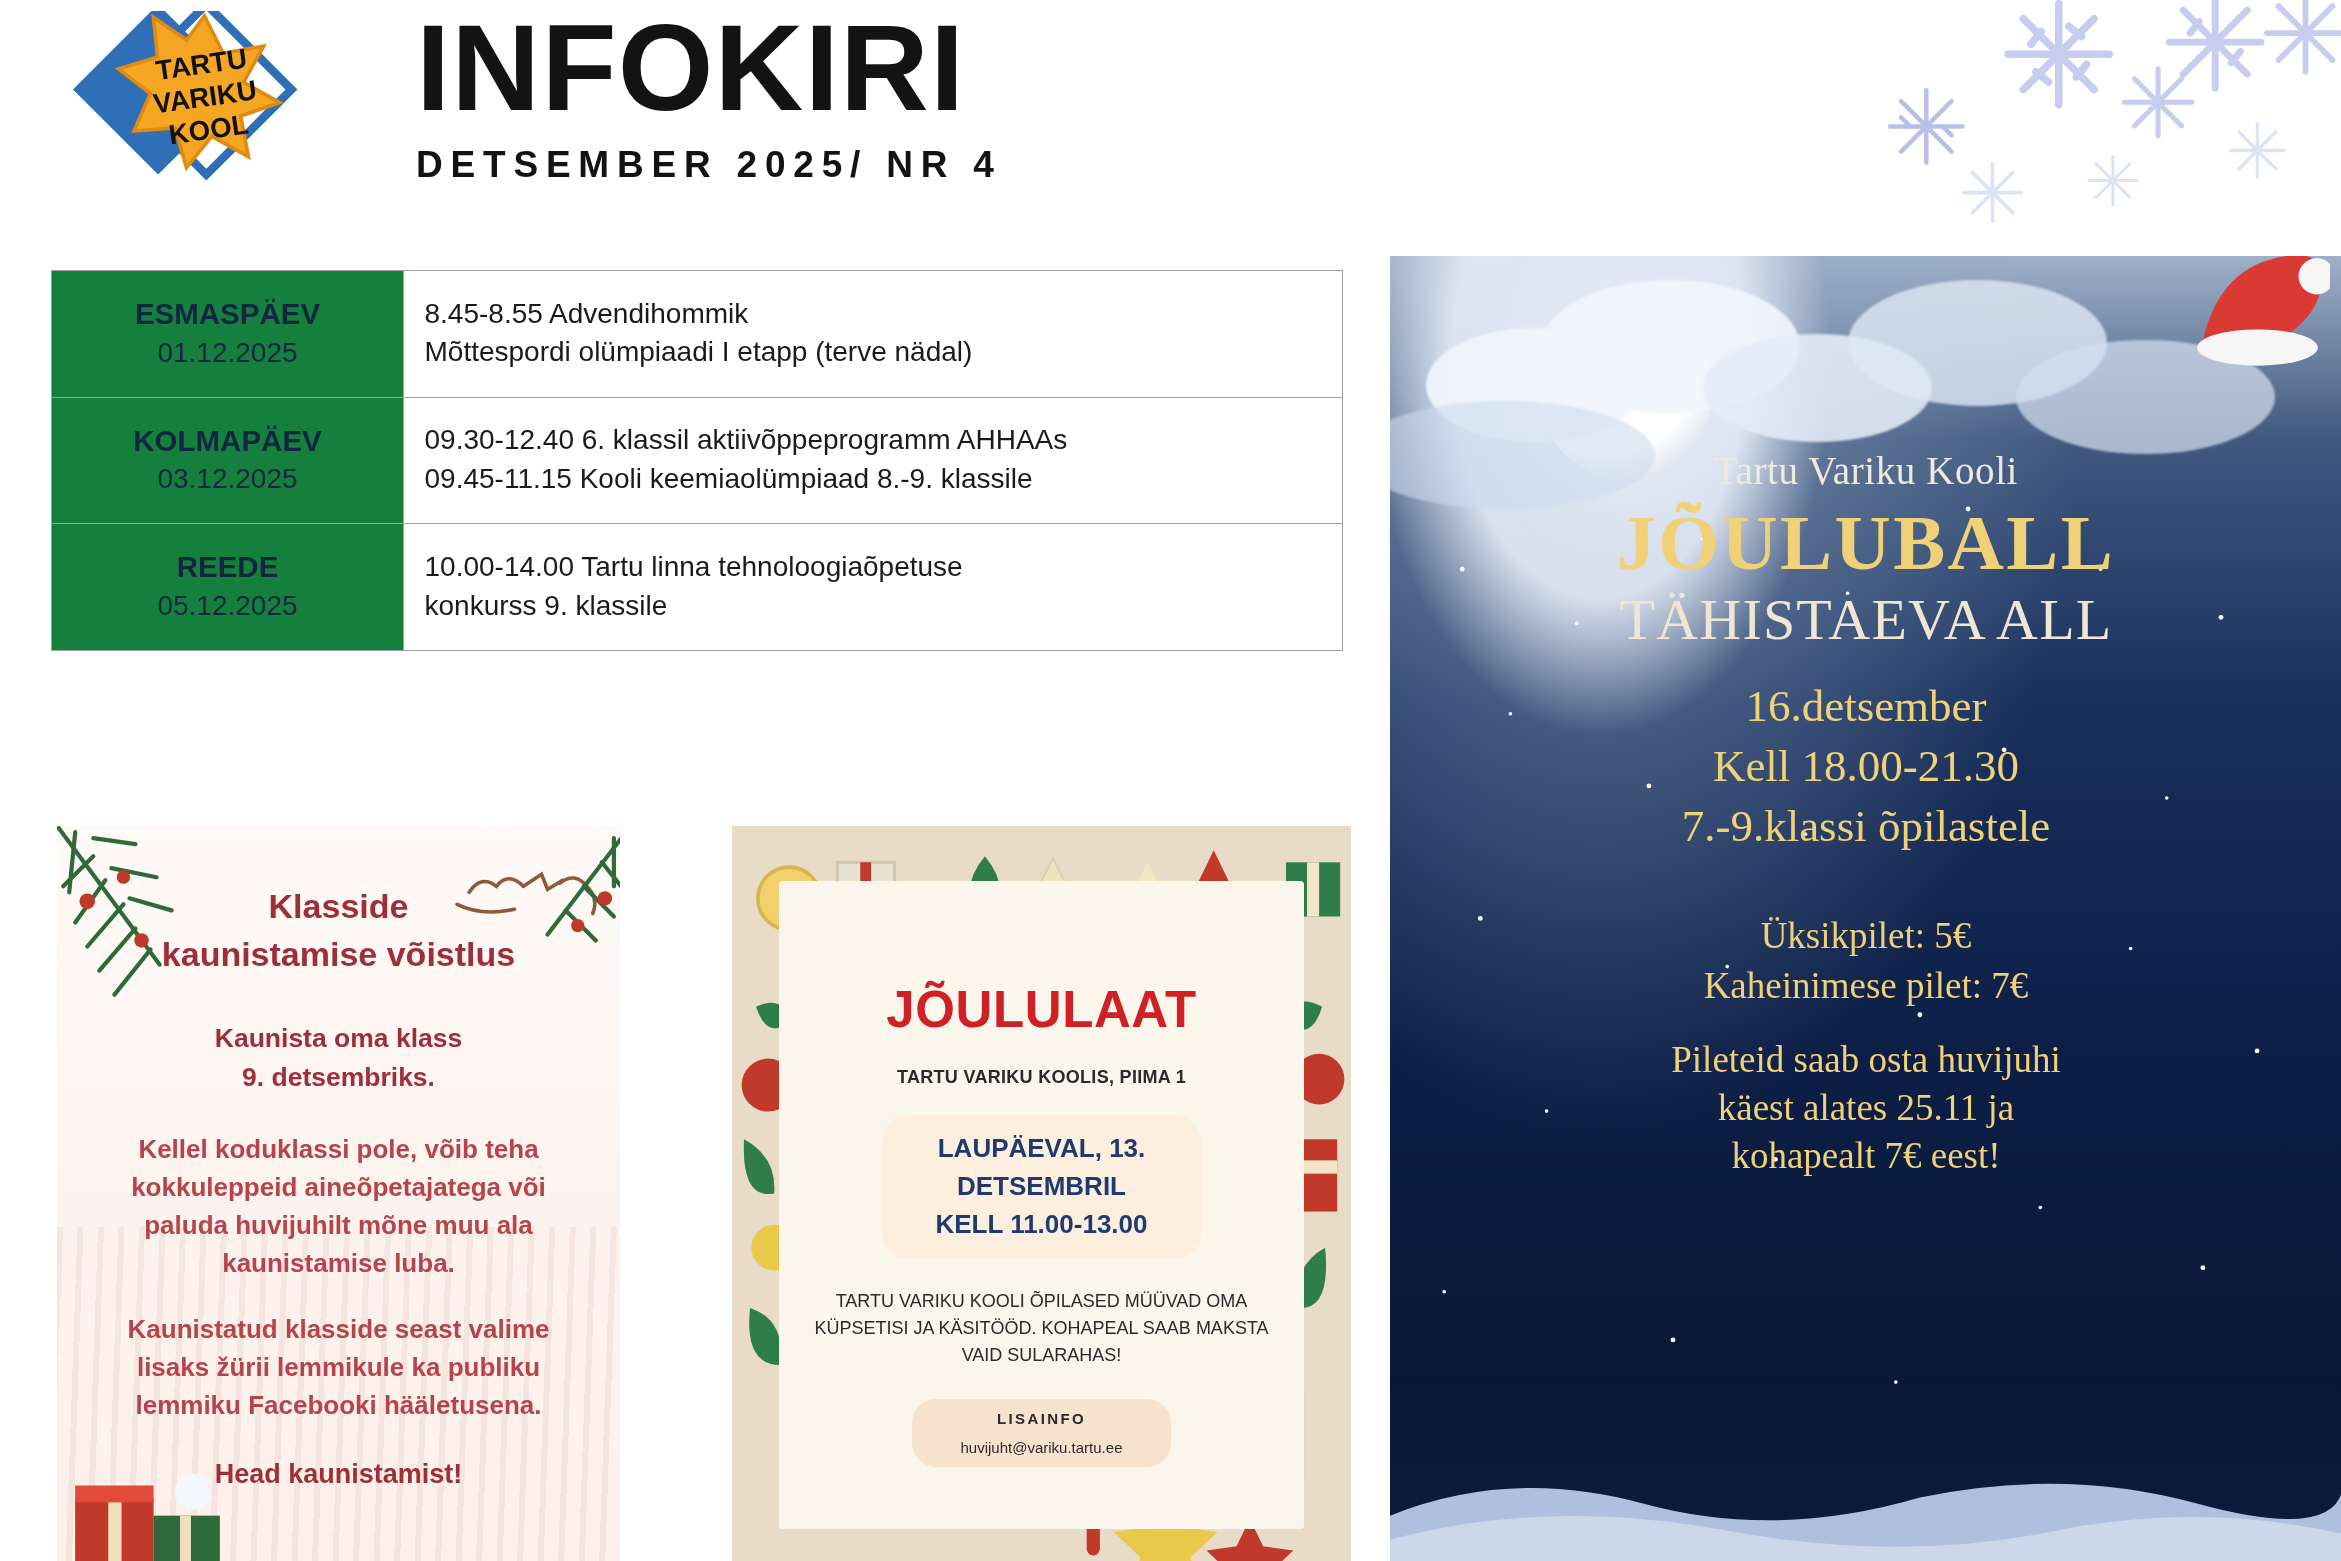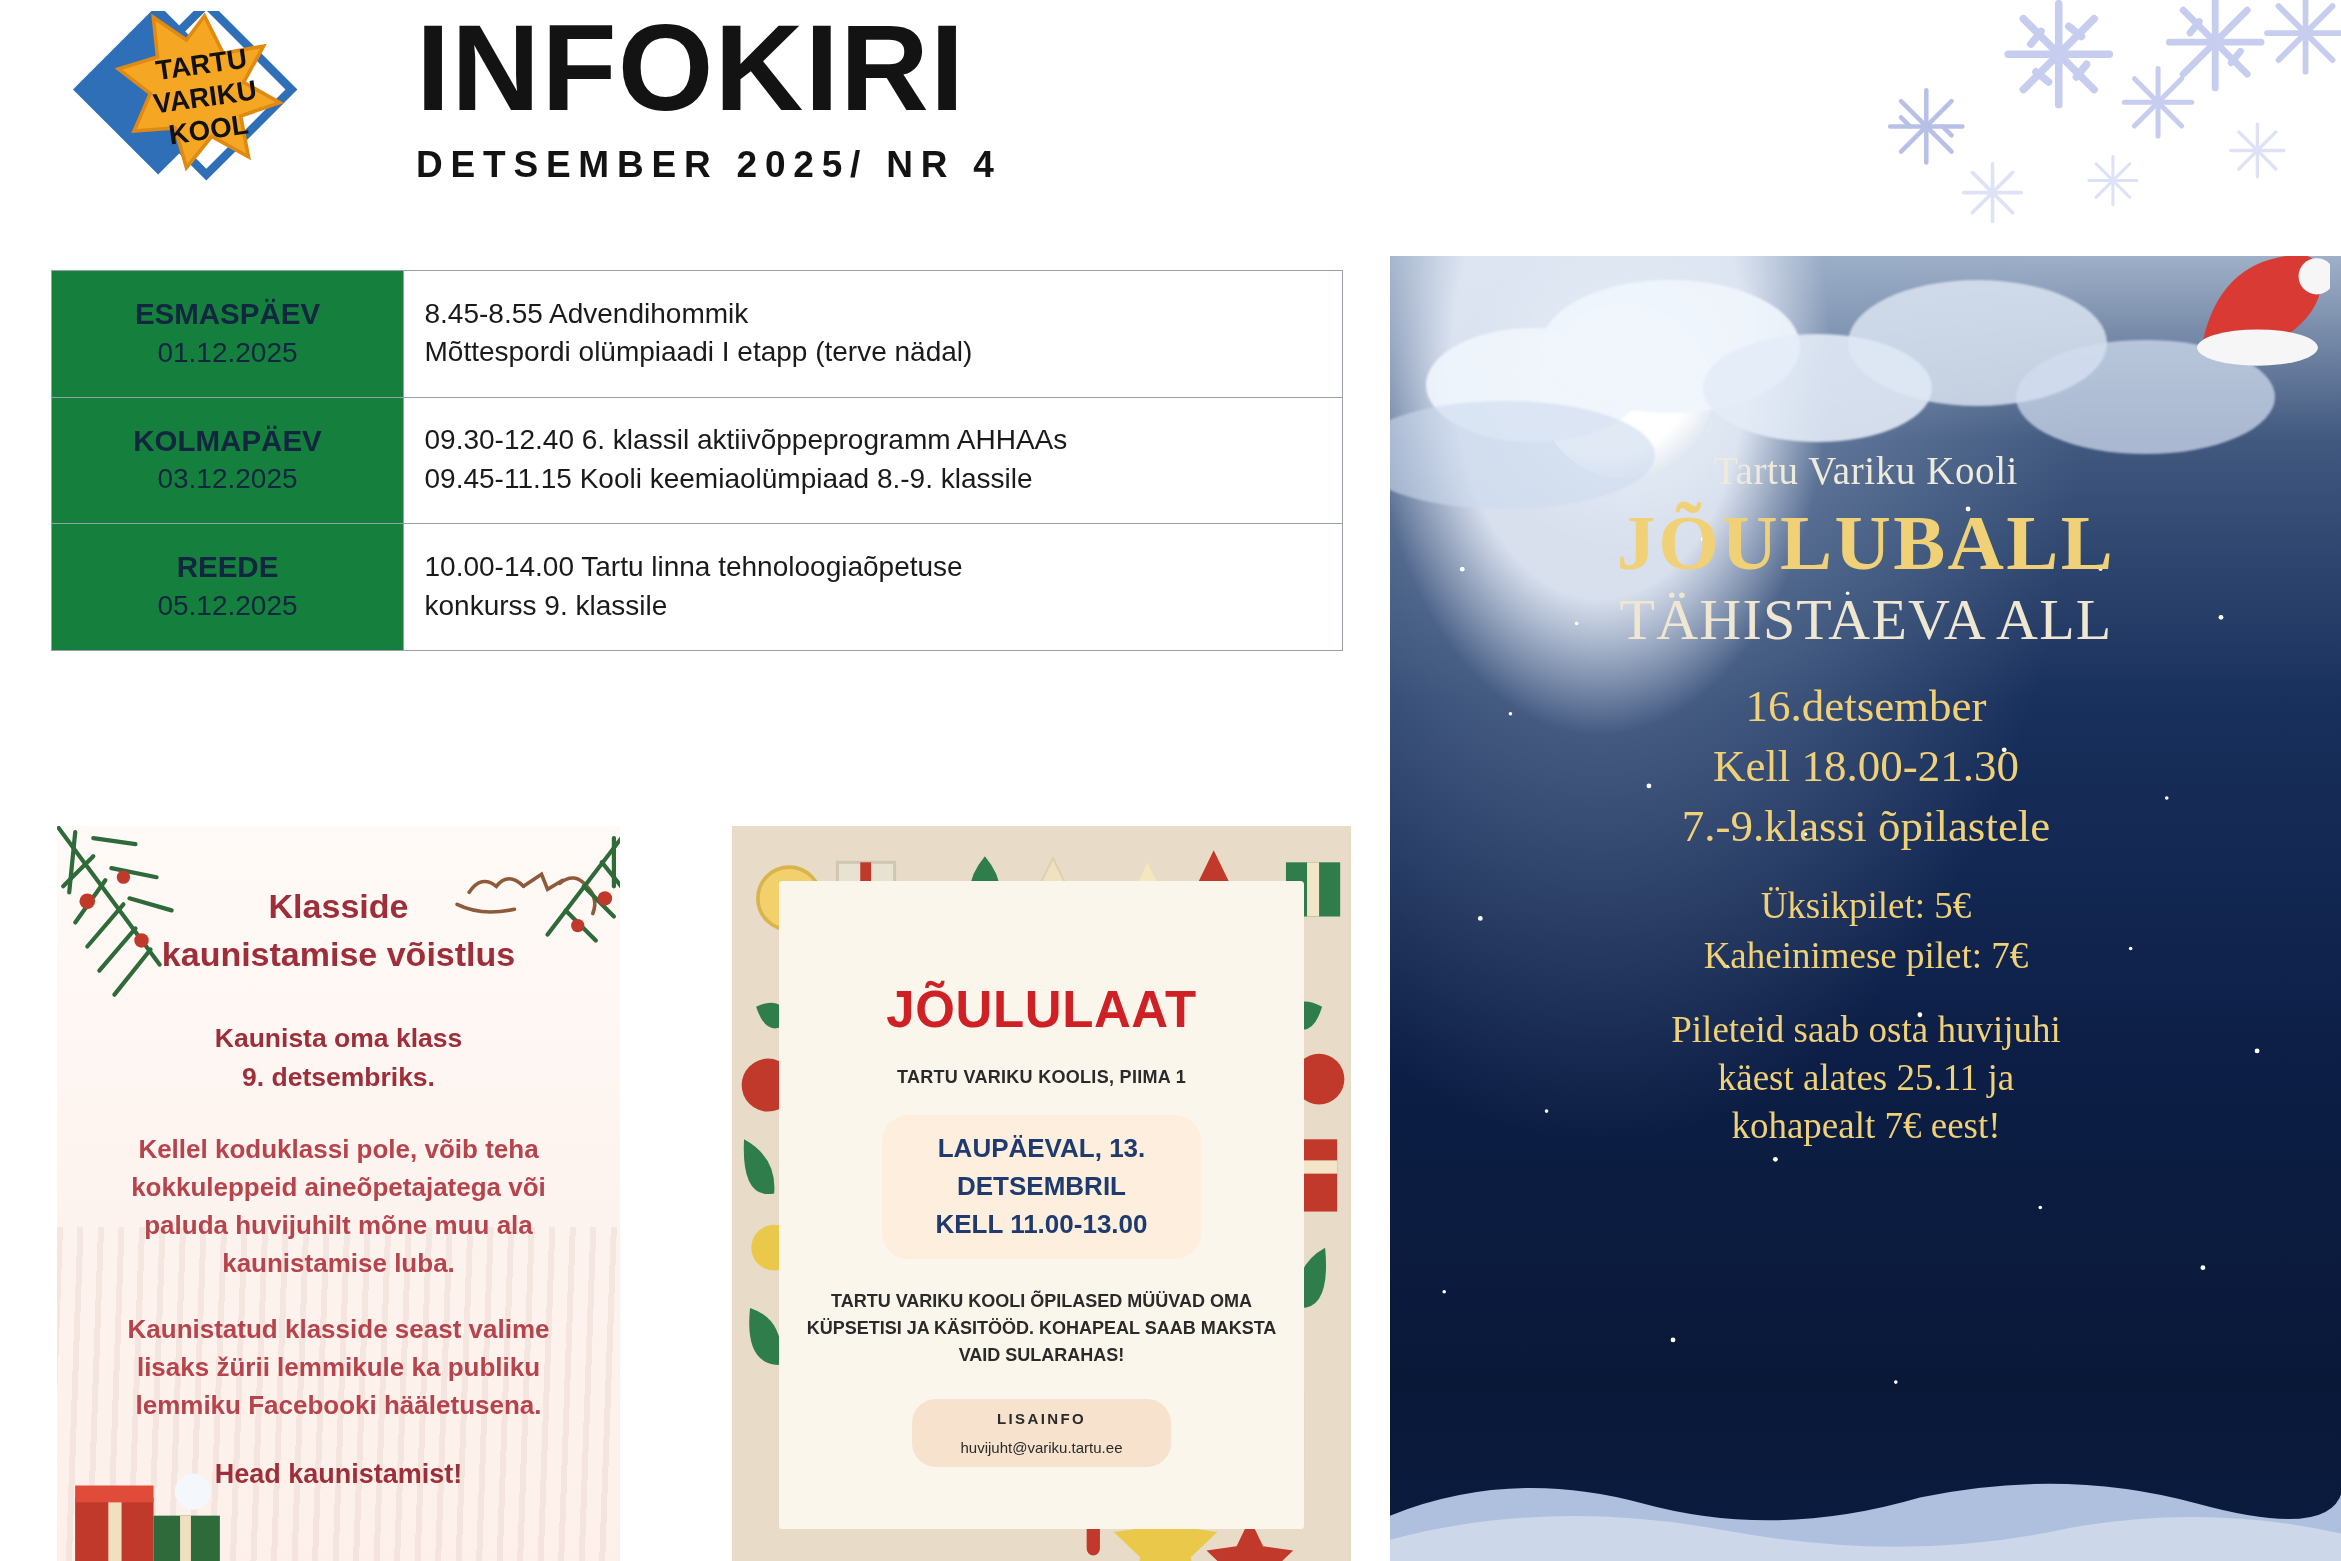--- a/index.html
+++ b/index.html
@@ -197,21 +197,21 @@
     margin: 26.5px auto 0 auto;
     background: #fdeedd;
     border-radius: 26.5px;
     padding: 15.7px 14.5px;
     width: 319px;
   }
   .pb-date {
     font-size: 26px; font-weight: bold; color: #1e3a6e; line-height: 1.45;
   }
   .pb-desc {
-    font-size: 18px; font-weight: bold; color: #2a2a2a;
+    font-size: 18px; font-weight: normal; color: #2a2a2a;
     margin-top: 29px; line-height: 1.5;
   }
   .pb-infobox {
     margin: 30px auto 0 auto;
     background: #f7e3cd;
     border-radius: 24px;
     padding: 11px 12px;
     width: 259px;
   }
   .pb-info-label { font-size: 15px; font-weight: bold; color: #2a2a2a; letter-spacing: 2.4px; }
@@ -243,21 +243,21 @@
   }
   .pc-l1 { font-size: 39px; color: #eeeadc; letter-spacing: 0.6px; }
   .pc-l2 {
     font-size: 78px; font-weight: bold; color: #f1d177; letter-spacing: 2.4px;
     margin-top: 11px; line-height: 1;
   }
   .pc-l3 {
     font-size: 58px; color: #efe7d2; letter-spacing: 1.2px; margin-top: 8.4px; line-height: 1.05;
   }
   .pc-l4 { font-size: 45px; color: #f1d177; margin-top: 26.5px; line-height: 1.28; }
-  .pc-prices { margin-top: 26px; font-size: 37px; color: #f1d177; line-height: 1.34; }
+  .pc-prices { margin-top: 56px; font-size: 37px; color: #f1d177; line-height: 1.34; }
   .pc-notes { margin-top: 25px; font-size: 37px; color: #f1d177; line-height: 1.3; }
   .santa-hat { position: absolute; right: 12px; top: -15.7px; width: 139px; height: 139px; }
 </style>
 </head>
 <body>
 
 <div class="header">
 
   <div class="logo">
     <svg viewBox="0 0 470 300" xmlns="http://www.w3.org/2000/svg">

